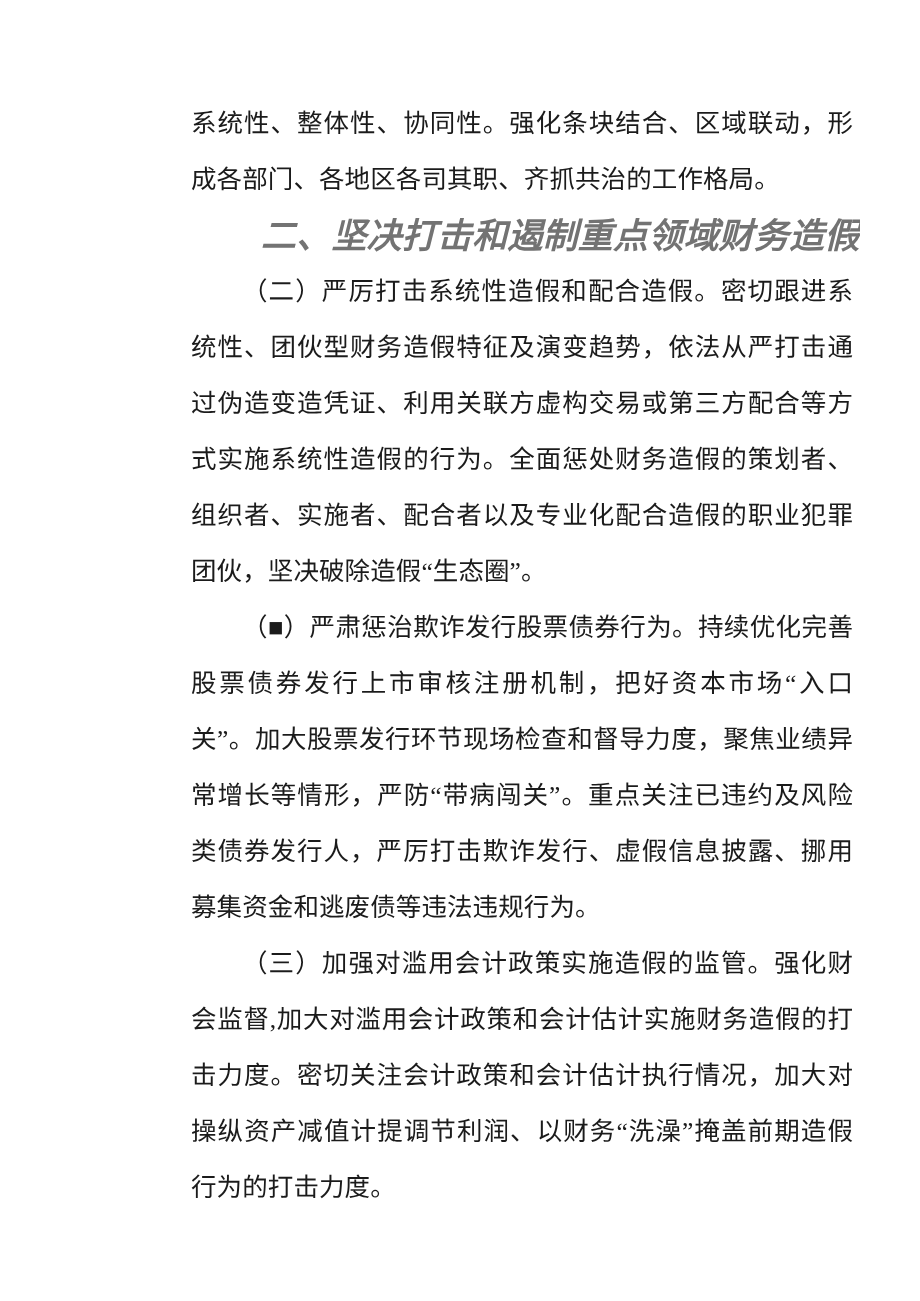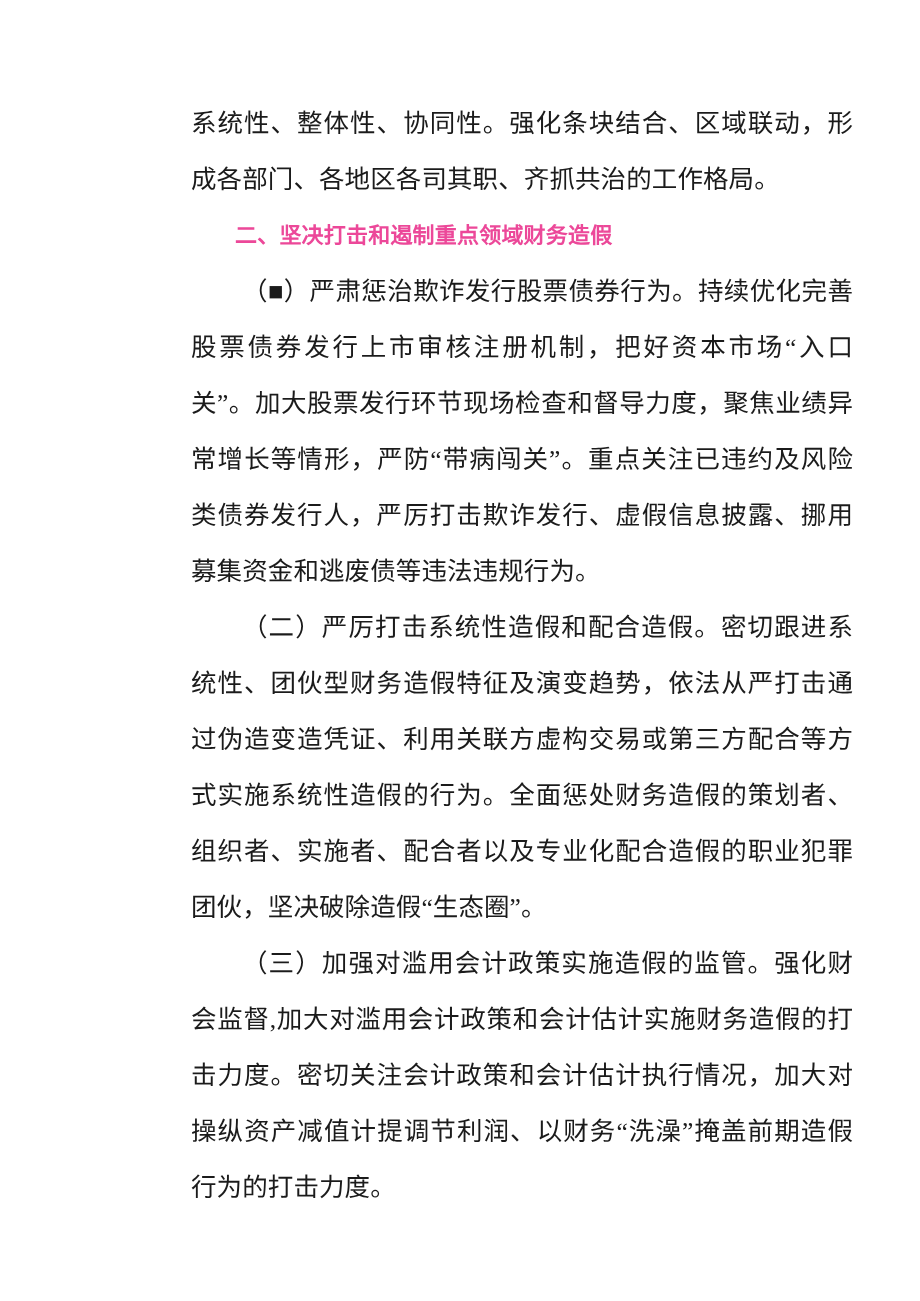--- a/index.html
+++ b/index.html
@@ -43,39 +43,40 @@
 
   
   .para.flush {
     text-indent: 0;
   }
 
   .heading {
     margin: 0;
     font-family: "DejaVu Sans", "Liberation Sans", sans-serif;
     font-weight: 700;
-    font-size: 22px;
+    font-size: 35px;
     line-height: 56px;
     text-indent: 2em;
     letter-spacing: 0.2px;
-    color: #ec4899;
+    color: #737373;
     white-space: nowrap;
+    font-style: italic;
   }
 </style>
 </head>
 <body>
 
 <div class="page">
   <div class="page-body">
 
     <p class="para flush">系统性、整体性、协同性。强化条块结合、区域联动，形成各部门、各地区各司其职、齐抓共治的工作格局。</p>
 
 
     <h2 class="heading">二、坚决打击和遏制重点领域财务造假</h2>
 
+    <p class="para">（二）严厉打击系统性造假和配合造假。密切跟进系统性、团伙型财务造假特征及演变趋势，依法从严打击通过伪造变造凭证、利用关联方虚构交易或第三方配合等方式实施系统性造假的行为。全面惩处财务造假的策划者、组织者、实施者、配合者以及专业化配合造假的职业犯罪团伙，坚决破除造假“生态圈”。</p>
+
     <p class="para">（■）严肃惩治欺诈发行股票债券行为。持续优化完善股票债券发行上市审核注册机制，把好资本市场“入口关”。加大股票发行环节现场检查和督导力度，聚焦业绩异常增长等情形，严防“带病闯关”。重点关注已违约及风险类债券发行人，严厉打击欺诈发行、虚假信息披露、挪用募集资金和逃废债等违法违规行为。</p>
-
-    <p class="para">（二）严厉打击系统性造假和配合造假。密切跟进系统性、团伙型财务造假特征及演变趋势，依法从严打击通过伪造变造凭证、利用关联方虚构交易或第三方配合等方式实施系统性造假的行为。全面惩处财务造假的策划者、组织者、实施者、配合者以及专业化配合造假的职业犯罪团伙，坚决破除造假“生态圈”。</p>
 
     <p class="para">（三）加强对滥用会计政策实施造假的监管。强化财会监督,加大对滥用会计政策和会计估计实施财务造假的打击力度。密切关注会计政策和会计估计执行情况，加大对操纵资产减值计提调节利润、以财务“洗澡”掩盖前期造假行为的打击力度。</p>
 
   </div>
 </div>
 
 </body></html>

